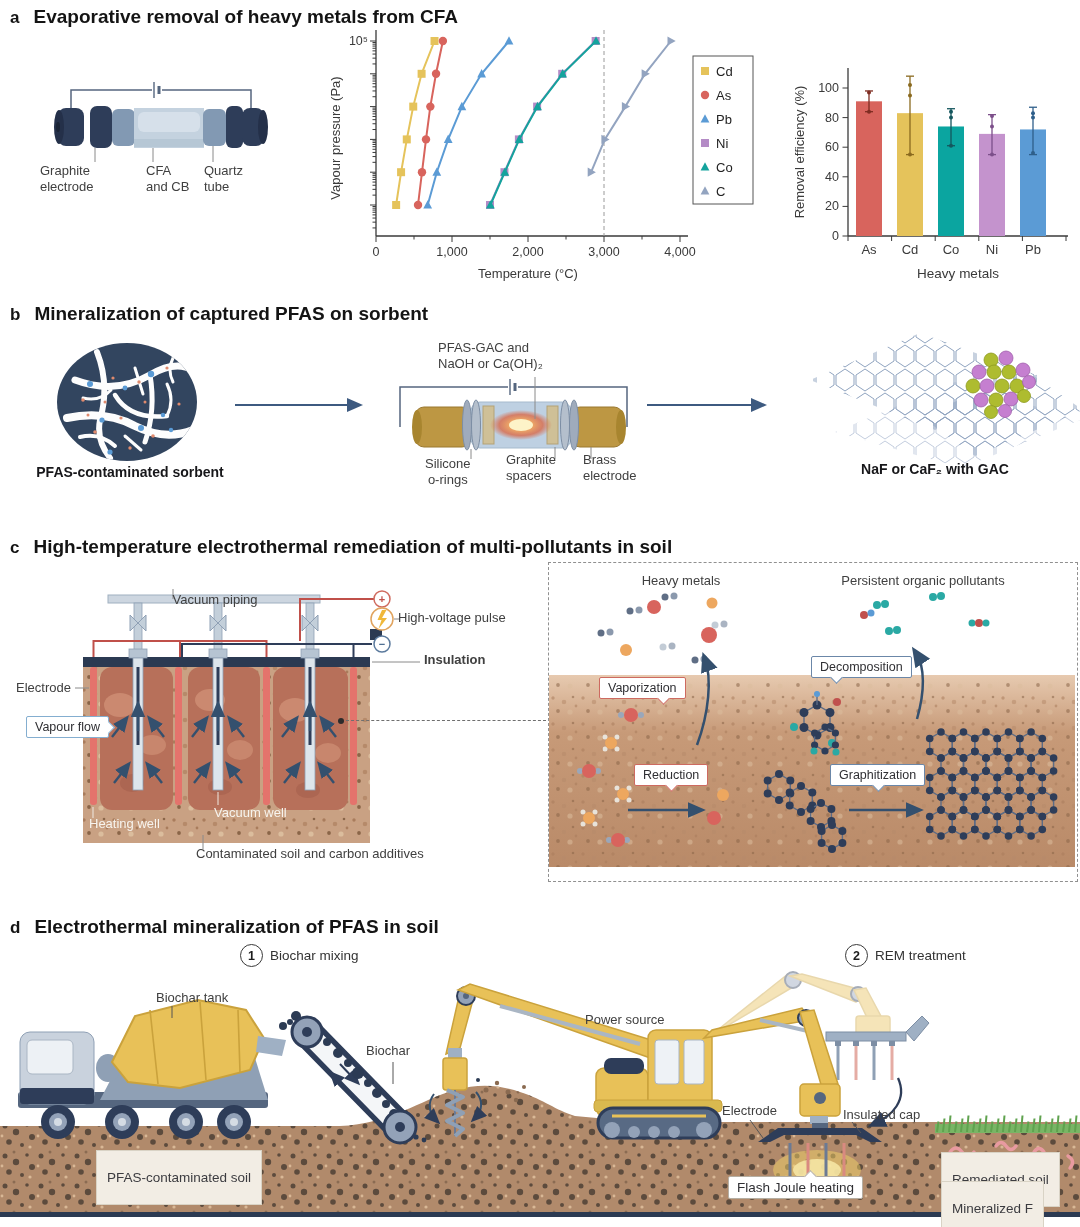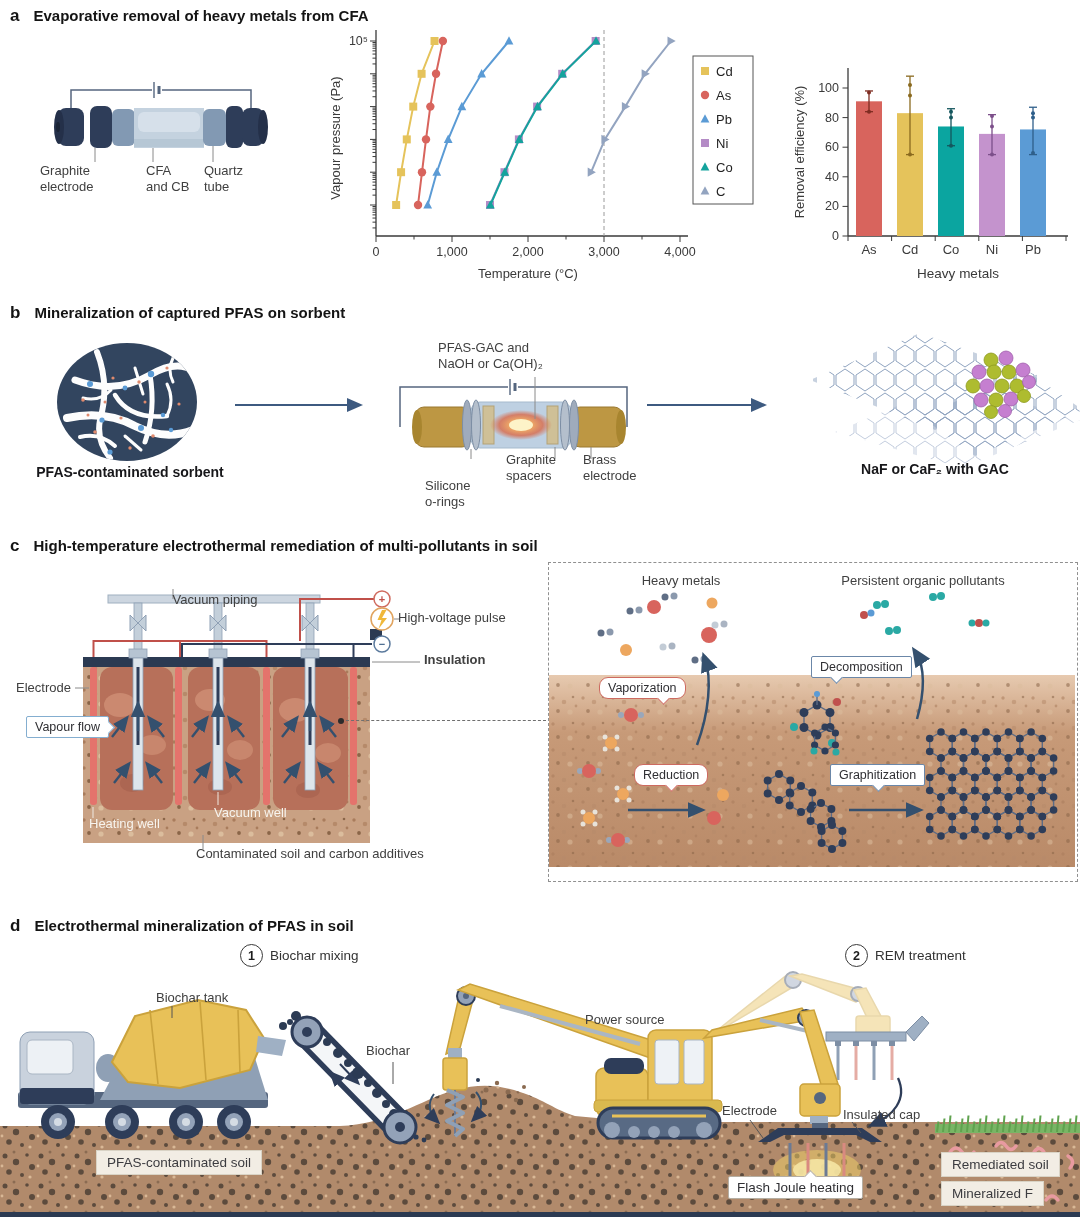--- a/index.html
+++ b/index.html
@@ -1,28 +1,28 @@
 <!DOCTYPE html>
 <html><head>
 <meta charset="utf-8">
 <style>
   html,body{margin:0;padding:0;background:#fff;}
   body{font-family:"Liberation Sans",sans-serif;}
   .fig{position:relative;width:1080px;height:1227px;background:#fff;overflow:hidden;}
   .phead{position:absolute;display:flex;gap:14px;align-items:baseline;color:#141414;}
   .pletter{font-weight:700;font-size:17px;}
-  .ptitle{font-weight:700;font-size:15px;}
+  .ptitle{font-weight:700;font-size:19px;}
   .lbl{position:absolute;font-size:13px;color:#404040;line-height:1.22;white-space:pre-line;}
   .lbl.bold{font-weight:700;color:#17171a;font-size:14px;}
   .lbl.white{color:#f7f4ee;}
   .lbl.center{text-align:center;}
-  .soilbox{position:absolute;background:#f2ede4;border:1px solid #d9d3c5;color:#3c3c40;font-size:13.5px;padding:4px 10px;white-space:nowrap;}
+  .soilbox{position:absolute;background:#f2ede4;border:1px solid #d9d3c5;color:#3c3c40;font-size:13.5px;padding:19px 10px;white-space:nowrap;}
   .bubble{position:absolute;background:#fff;border:1.4px solid #888;border-radius:2px;font-size:12.5px;color:#2f2f33;padding:3px 8px;white-space:nowrap;z-index:6;}
   .bubble::after{content:"";position:absolute;width:8px;height:8px;background:#fff;border:1.4px solid #888;transform:rotate(45deg);}
-  .b-red{border-color:#cd6a60;border-radius:9px;} .b-red::after{border-color:#cd6a60;}
+  .b-red{border-color:#cd6a60;} .b-red::after{border-color:#cd6a60;}
   .b-blue{border-color:#6b87a8;} .b-blue::after{border-color:#6b87a8;}
   .b-grey{border-color:#b5aea2;} .b-grey::after{border-color:#b5aea2;}
   .b-sky{border-color:#84aed0;text-align:center;} .b-sky::after{border-color:#84aed0;}
   .t-b::after{bottom:-5.4px;left:50%;margin-left:-4px;border-top:none;border-left:none;}
   .t-br::after{bottom:-5.4px;left:70%;border-top:none;border-left:none;}
   .t-bl::after{bottom:-5.4px;left:20%;border-top:none;border-left:none;}
   .t-r::after{right:-5.4px;top:50%;margin-top:-4px;border-left:none;border-bottom:none;}
   .t-t::after{top:-5.4px;left:58%;border-bottom:none;border-right:none;}
   .stepc{position:absolute;width:21px;height:21px;border:1.4px solid #3a3a3a;border-radius:50%;display:flex;align-items:center;justify-content:center;font-weight:700;font-size:12.5px;color:#1d1d1d;background:#fff;z-index:4;}
   .steplbl{position:absolute;font-size:13.5px;color:#333;}
@@ -370,21 +370,21 @@
     <ellipse cx="81" cy="90" rx="4.5" ry="25" fill="#b4bfcc" stroke="#7d8ea4"></ellipse>
     <ellipse cx="170" cy="90" rx="4.5" ry="25" fill="#b4bfcc" stroke="#7d8ea4"></ellipse>
     <ellipse cx="179" cy="90" rx="4.5" ry="25" fill="#9fabbc" stroke="#7d8ea4"></ellipse>
     <line x1="140" y1="42" x2="140" y2="84" stroke="#8a8a8a" stroke-width="1"></line>
     <line x1="76" y1="114" x2="76" y2="124" stroke="#8a8a8a" stroke-width="1"></line>
     <line x1="160" y1="112" x2="160" y2="124" stroke="#8a8a8a" stroke-width="1"></line>
     <line x1="196" y1="112" x2="196" y2="124" stroke="#8a8a8a" stroke-width="1"></line>
   </svg>
   <div class="lbl" style="left:438px;top:340px;">PFAS-GAC and
 NaOH or Ca(OH)₂</div>
-  <div class="lbl" style="left:425px;top:478px;">Silicone
+  <div class="lbl" style="left:425px;top:456px;text-align:center;">Silicone
 o-rings</div>
   <div class="lbl" style="left:506px;top:452px;">Graphite
 spacers</div>
   <div class="lbl" style="left:583px;top:452px;">Brass
 electrode</div>
 
   <svg style="left:645px;top:396px;" width="135" height="18">
     <defs>
         <marker id="mB2" markerWidth="9" markerHeight="8" refX="6" refY="3.5" orient="auto">
           <path d="M0,0 L8,3.5 L0,7 Z" fill="#3d5a80"></path>

